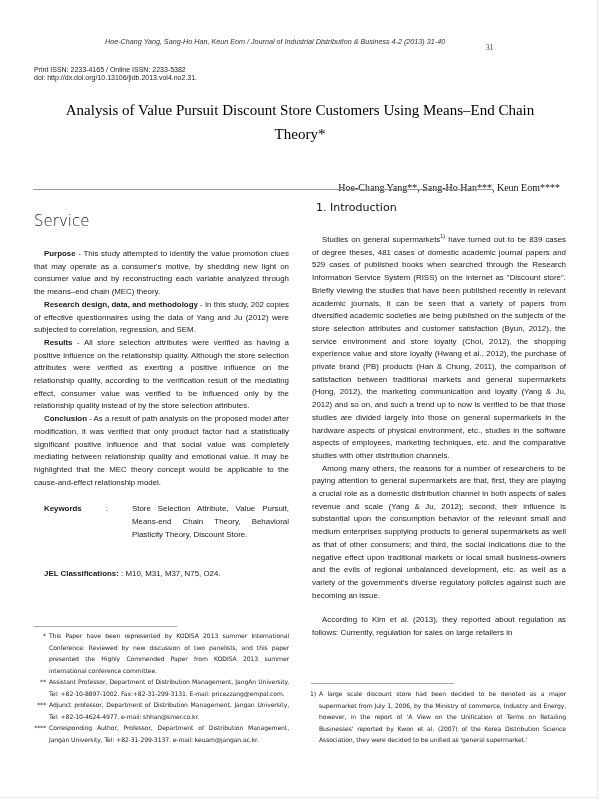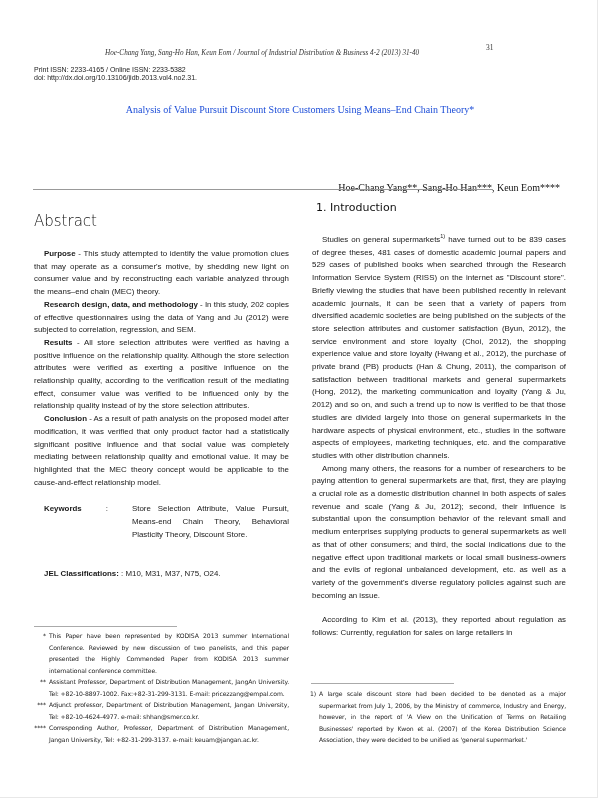--- a/index.html
+++ b/index.html
@@ -1,21 +1,21 @@
 <!DOCTYPE html>
 <html><head>
 <meta charset="utf-8">
 <style>
   html, body { margin:0; padding:0; }
   body { width:600px; height:800px; background:#fff; position:relative; overflow:hidden; color:#1a1a1a; }
   .page { position:absolute; left:0; top:0; width:597px; height:797px; border-right:1px solid #e8e8e8; border-bottom:1px solid #e8e8e8; background:#fff; }
-  .running-head { position:absolute; top:49px; left:105px; width:380px; font-family:Liberation Serif, serif; font-style:italic; font-size:7.2px; color:#333; white-space:nowrap; }
+  .running-head { position:absolute; top:37px; left:105px; width:380px; font-family:Liberation Sans, sans-serif; font-style:italic; font-size:7.2px; color:#333; white-space:nowrap; }
   .page-num { position:absolute; top:43px; left:486px; font-family:"Liberation Serif", serif; font-size:7.5px; color:#333; }
   .issn { position:absolute; top:66px; left:34px; font-family:"Liberation Sans", sans-serif; font-size:7px; line-height:8.4px; color:#222; }
-  .title { position:absolute; top:98px; left:40px; width:520px; text-align:center; font-family:"Liberation Serif", serif; font-size:10px; line-height:24px; color:#1d4ed8; }
+  .title { position:absolute; top:98px; left:40px; width:520px; text-align:center; font-family:"Liberation Serif", serif; font-size:15px; line-height:24px; color:#000000; }
   .authors { position:absolute; top:169px; left:40px; width:520px; text-align:right; font-family:"Liberation Serif", serif; font-size:10px; color:#111;margin-top:13px; }
   .rule { position:absolute; top:189px; left:33px; width:460px; height:1px; background:#999; }
   .col { position:absolute; font-family:"Liberation Sans", sans-serif; font-size:7.9px; line-height:12.7px; text-align:justify; color:#1a1a1a; }
   .col-left { left:34px; top:211px; width:255px; }
   .col-right { left:312px; top:201px; width:254px; }
   .abs-h { font-family:"DejaVu Sans", sans-serif; font-size:15px; font-weight:300; color:#111; margin:0 0 17px 0; line-height:20px; }
   .intro-h { font-family:"DejaVu Sans", sans-serif; font-size:11px; color:#111; margin:0 0 19px 4px; line-height:14px; }
   p { margin:0; text-indent:10px; }
   .lbl { font-weight:bold; }
   .kw { display:flex; margin-top:14px; padding-left:10px;gap:20px; }
@@ -41,21 +41,21 @@
   <div class="issn">
     <div>Print ISSN: 2233-4165 / Online ISSN: 2233-5382</div>
     <div>doi: http://dx.doi.org/10.13106/jidb.2013.vol4.no2.31.</div>
   </div>
 
   <div class="title">Analysis of Value Pursuit Discount Store Customers Using Means–End Chain Theory*</div>
   <div class="authors">Hoe-Chang Yang**, Sang-Ho Han***, Keun Eom****</div>
   <div class="rule"></div>
 
   <div class="col col-left">
-    <div class="abs-h">Abstract</div>
+    <div class="abs-h">Service</div>
     <p><span class="lbl">Purpose</span><span> - This study attempted to identify the value promotion clues that may operate as a consumer's motive, by shedding new light on consumer value and by reconstructing each variable analyzed through the means–end chain (MEC) theory.</span></p>
     <p><span class="lbl">Research design, data, and methodology</span><span> - In this study, 202 copies of effective questionnaires using the data of Yang and Ju (2012) were subjected to correlation, regression, and SEM.</span></p>
     <p><span class="lbl">Results</span><span> - All store selection attributes were verified as having a positive influence on the relationship quality. Although the store selection attributes were verified as exerting a positive influence on the relationship quality, according to the verification result of the mediating effect, consumer value was verified to be influenced only by the relationship quality instead of by the store selection attributes.</span></p>
     <p><span class="lbl">Conclusion</span><span> - As a result of path analysis on the proposed model after modification, it was verified that only product factor had a statistically significant positive influence and that social value was completely mediating between relationship quality and emotional value. It may be highlighted that the MEC theory concept would be applicable to the cause-and-effect relationship model.</span></p>
 
     <div class="kw">
       <span class="kw-lbl">Keywords</span>
       <span class="kw-sep">:</span>
       <span class="kw-val">Store Selection Attribute, Value Pursuit, Means-end Chain Theory, Behavioral Plasticity Theory, Discount Store.</span>
     </div>

